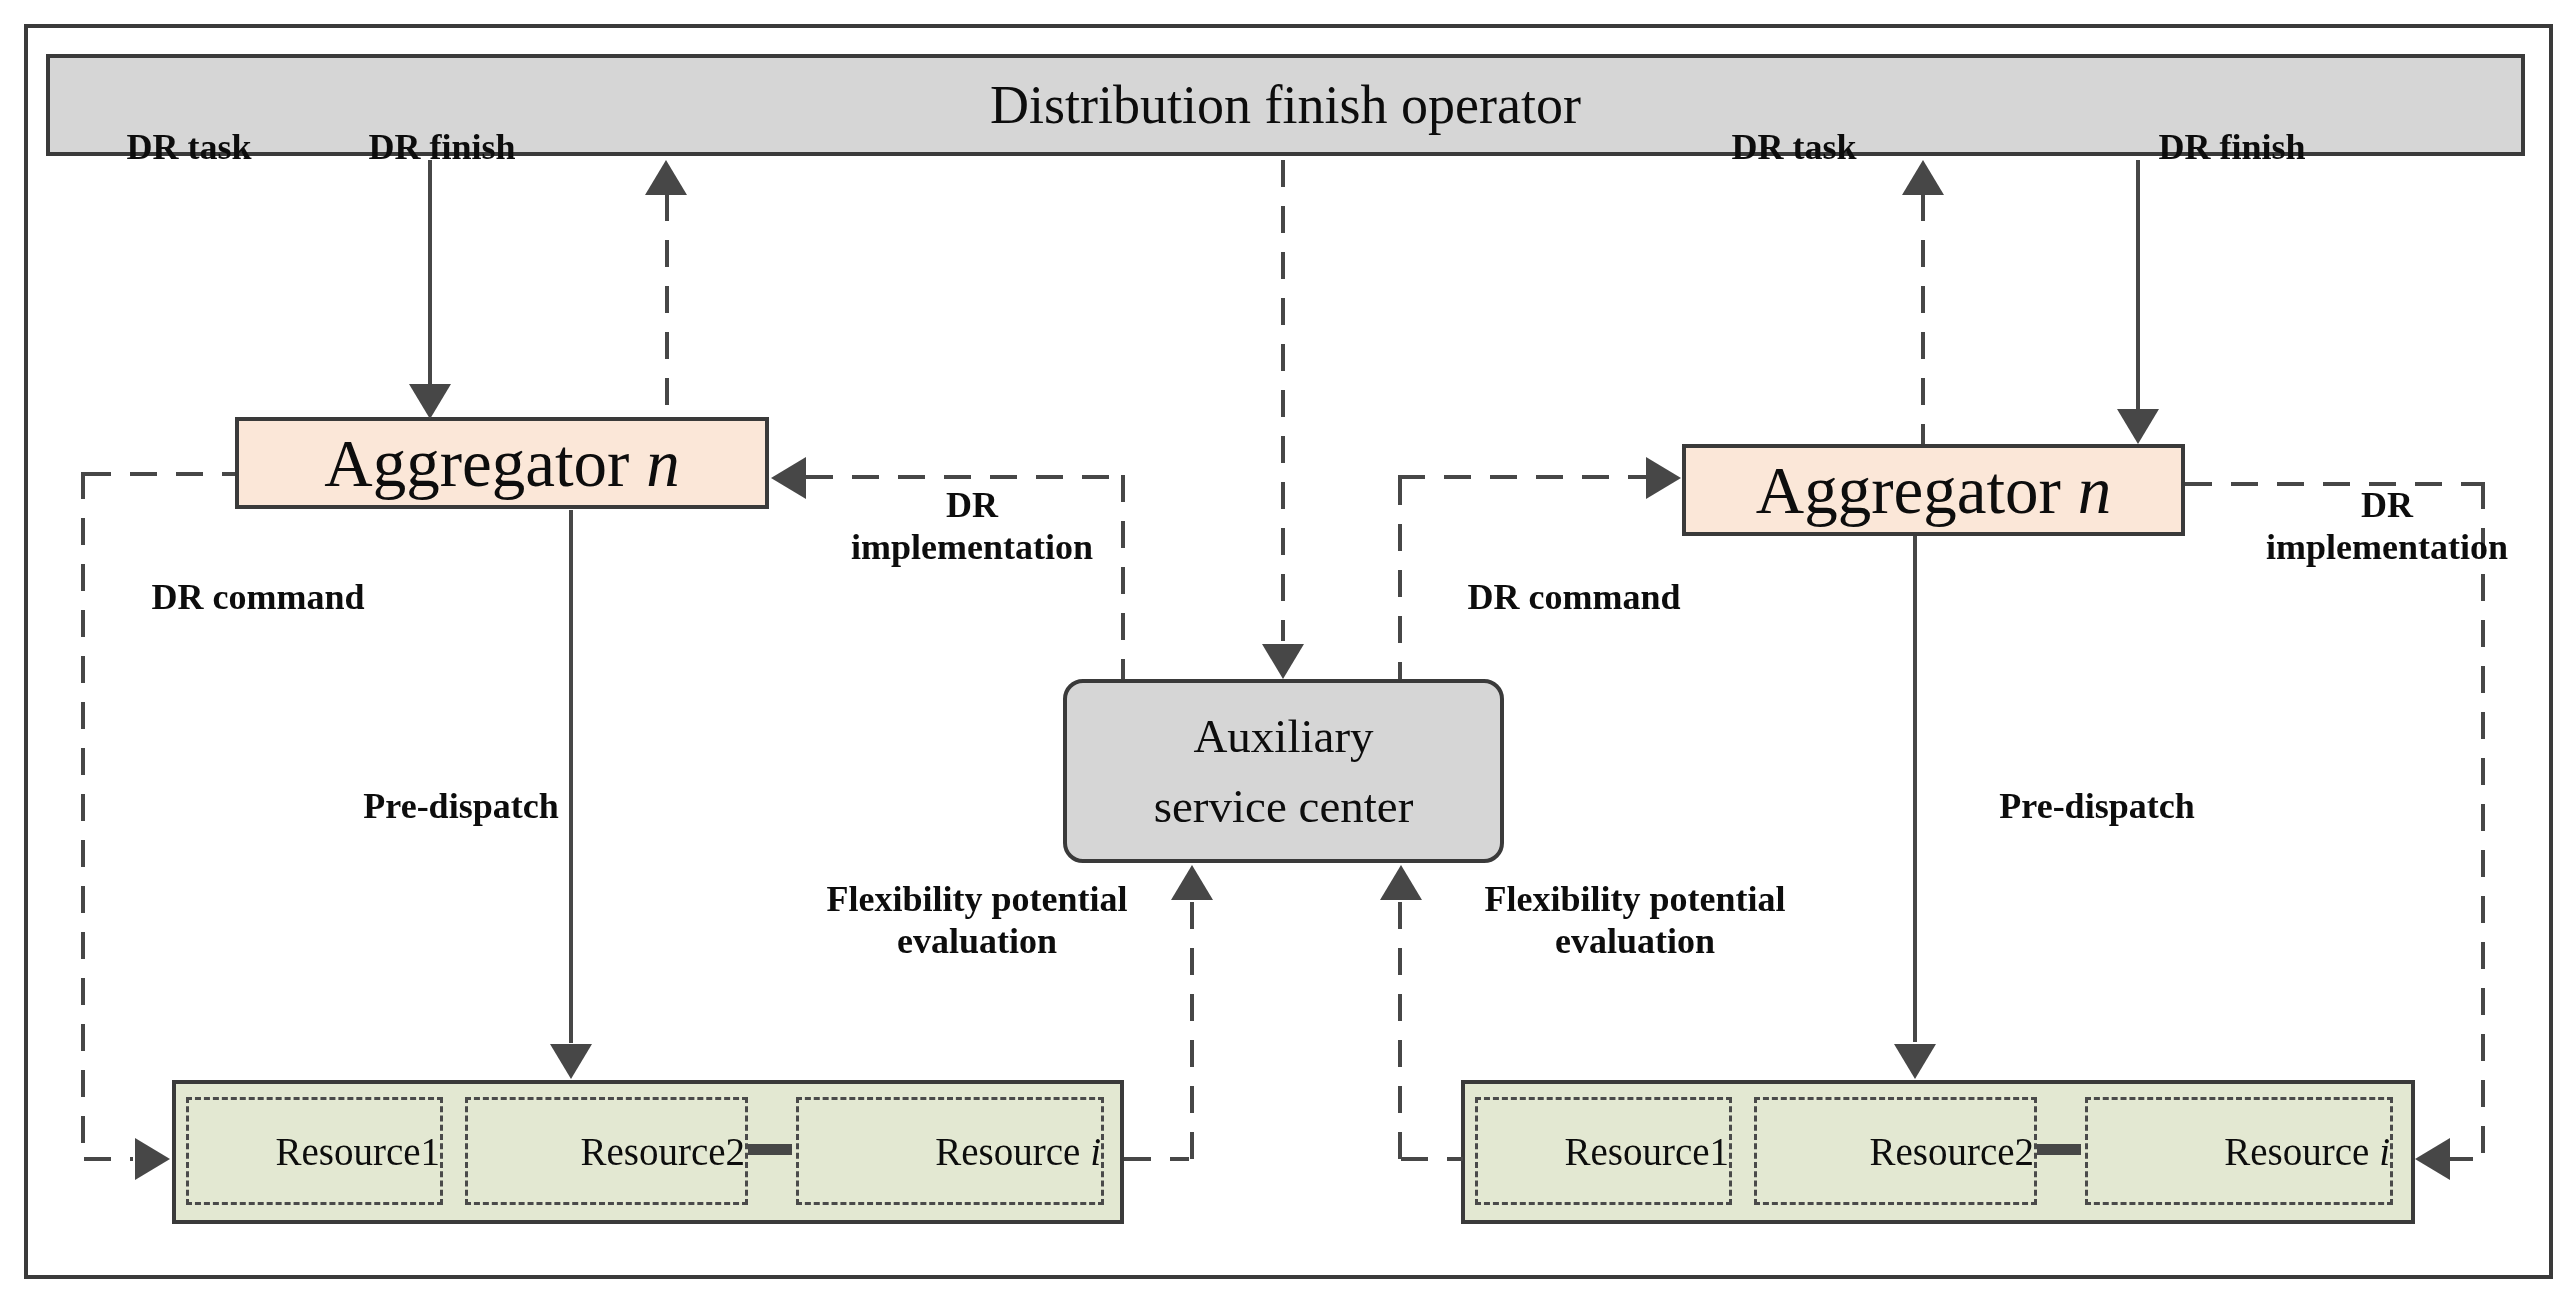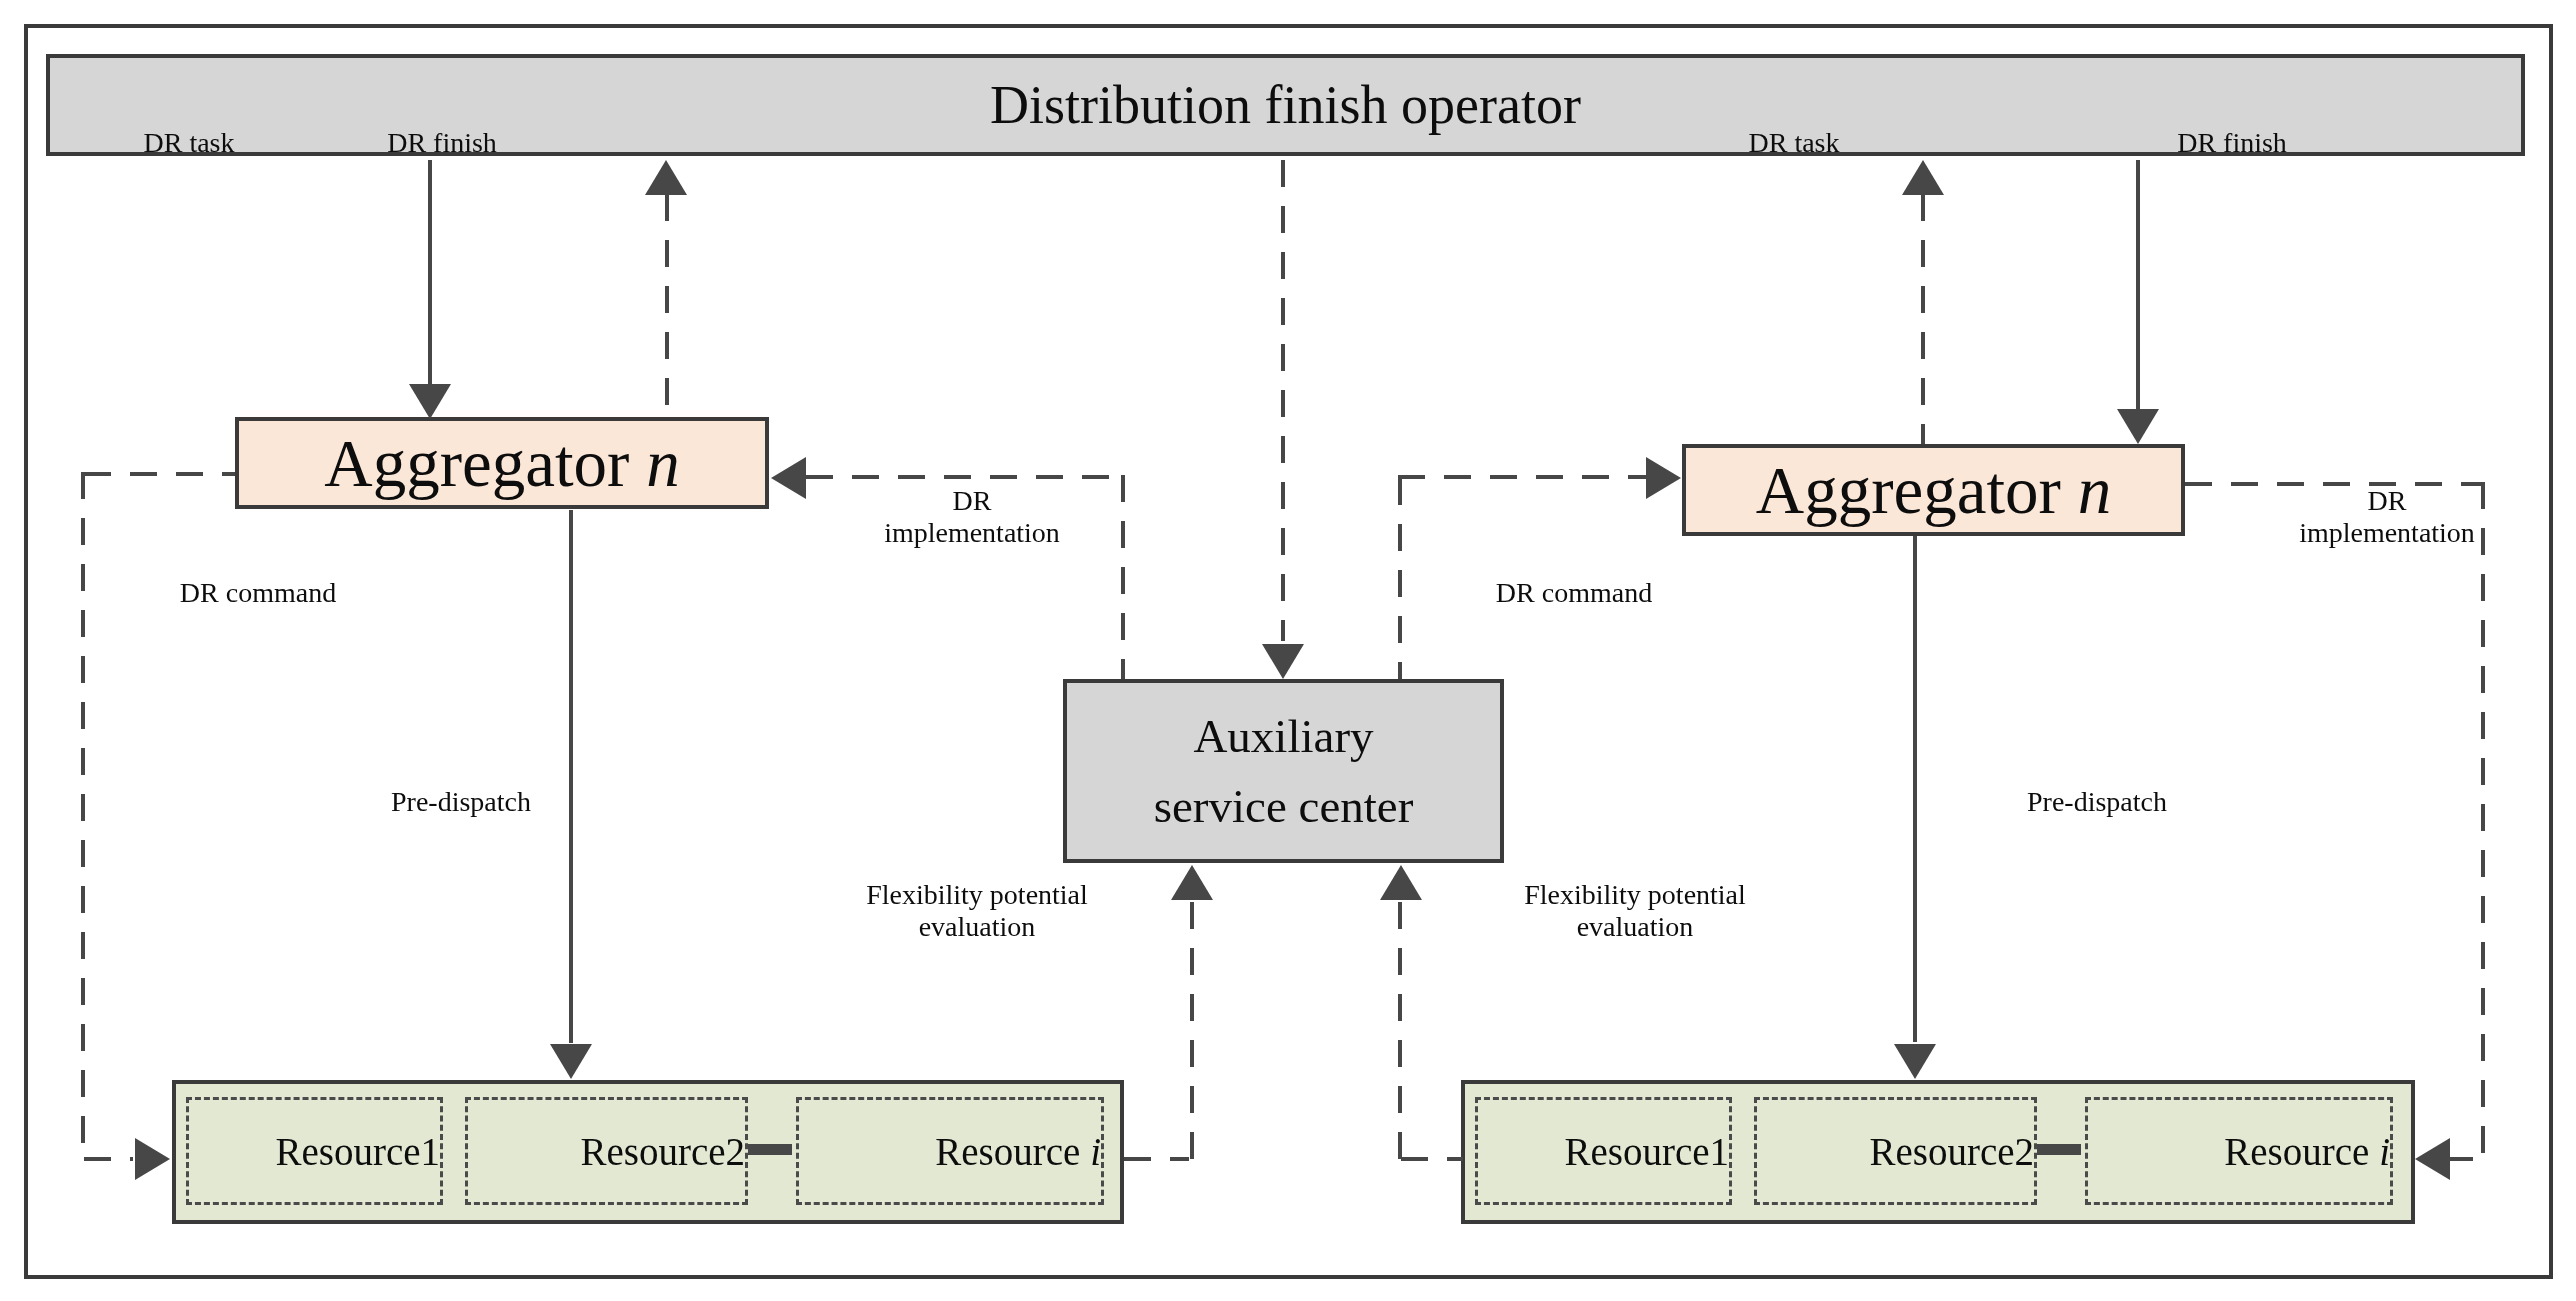--- a/index.html
+++ b/index.html
@@ -19,22 +19,22 @@
   .sub-box{position:absolute;border:3.4px dashed #4a4a4a;display:flex;align-items:center;justify-content:flex-end;}
   .dots{position:absolute;border-top:11px dashed var(--line);height:0;}
   .sv{position:absolute;width:4.2px;background:var(--line);}
   .dv{position:absolute;width:4.2px;background:repeating-linear-gradient(to bottom,var(--line) 0 27px,transparent 27px 46px);}
   .dh{position:absolute;height:4.2px;background:repeating-linear-gradient(to right,var(--line) 0 27px,transparent 27px 46px);}
   .arr{position:absolute;width:0;height:0;}
   .arr-down{border-left:21px solid transparent;border-right:21px solid transparent;border-top:35px solid var(--line);}
   .arr-up{border-left:21px solid transparent;border-right:21px solid transparent;border-bottom:35px solid var(--line);}
   .arr-right{border-top:21px solid transparent;border-bottom:21px solid transparent;border-left:35px solid var(--line);}
   .arr-left{border-top:21px solid transparent;border-bottom:21px solid transparent;border-right:35px solid var(--line);}
-  .lbl{position:absolute;transform:translateX(-50%);font-size:28px;line-height:1.16;
-       white-space:nowrap;text-align:center;}
+  .lbl{position:absolute;transform:translateX(-50%);font-size:36px;line-height:1.16;
+       white-space:nowrap;text-align:center;font-weight:bold;}
   .t-dso{font-size:54px;}
   .t-agg{font-size:67px;}
   .t-asc{font-size:47px;line-height:1.5;}
   .t-res{font-size:39px;}
   .it{font-style:italic;}
 </style>
 </head>
 <body>
 
 <div id="stage">
@@ -46,21 +46,21 @@
   </div>
 
   <div class="abs box box-peach t-agg" style="left:235px;top:417px;width:526px;height:84px;">
     <span><span>Aggregator</span> <span class="it">n</span></span>
   </div>
 
   <div class="abs box box-peach t-agg" style="left:1682px;top:444px;width:495px;height:84px;">
     <span><span>Aggregator</span> <span class="it">n</span></span>
   </div>
 
-  <div class="abs box box-gray t-asc" style="left:1063px;top:679px;width:433px;height:176px;">
+  <div class="abs box box-gray t-asc" style="left:1063px;top:679px;width:433px;height:176px;border-radius:20px;">
     <span>
       <span>Auxiliary</span><br>
       <span>service center</span>
     </span>
   </div>
 
   <div class="abs box box-green" style="left:172px;top:1080px;width:944px;height:136px;">
     <div class="sub-box t-res" style="left:10px;top:13.4px;width:251px;height:102px;">
       <span>Resource1</span>
     </div>

